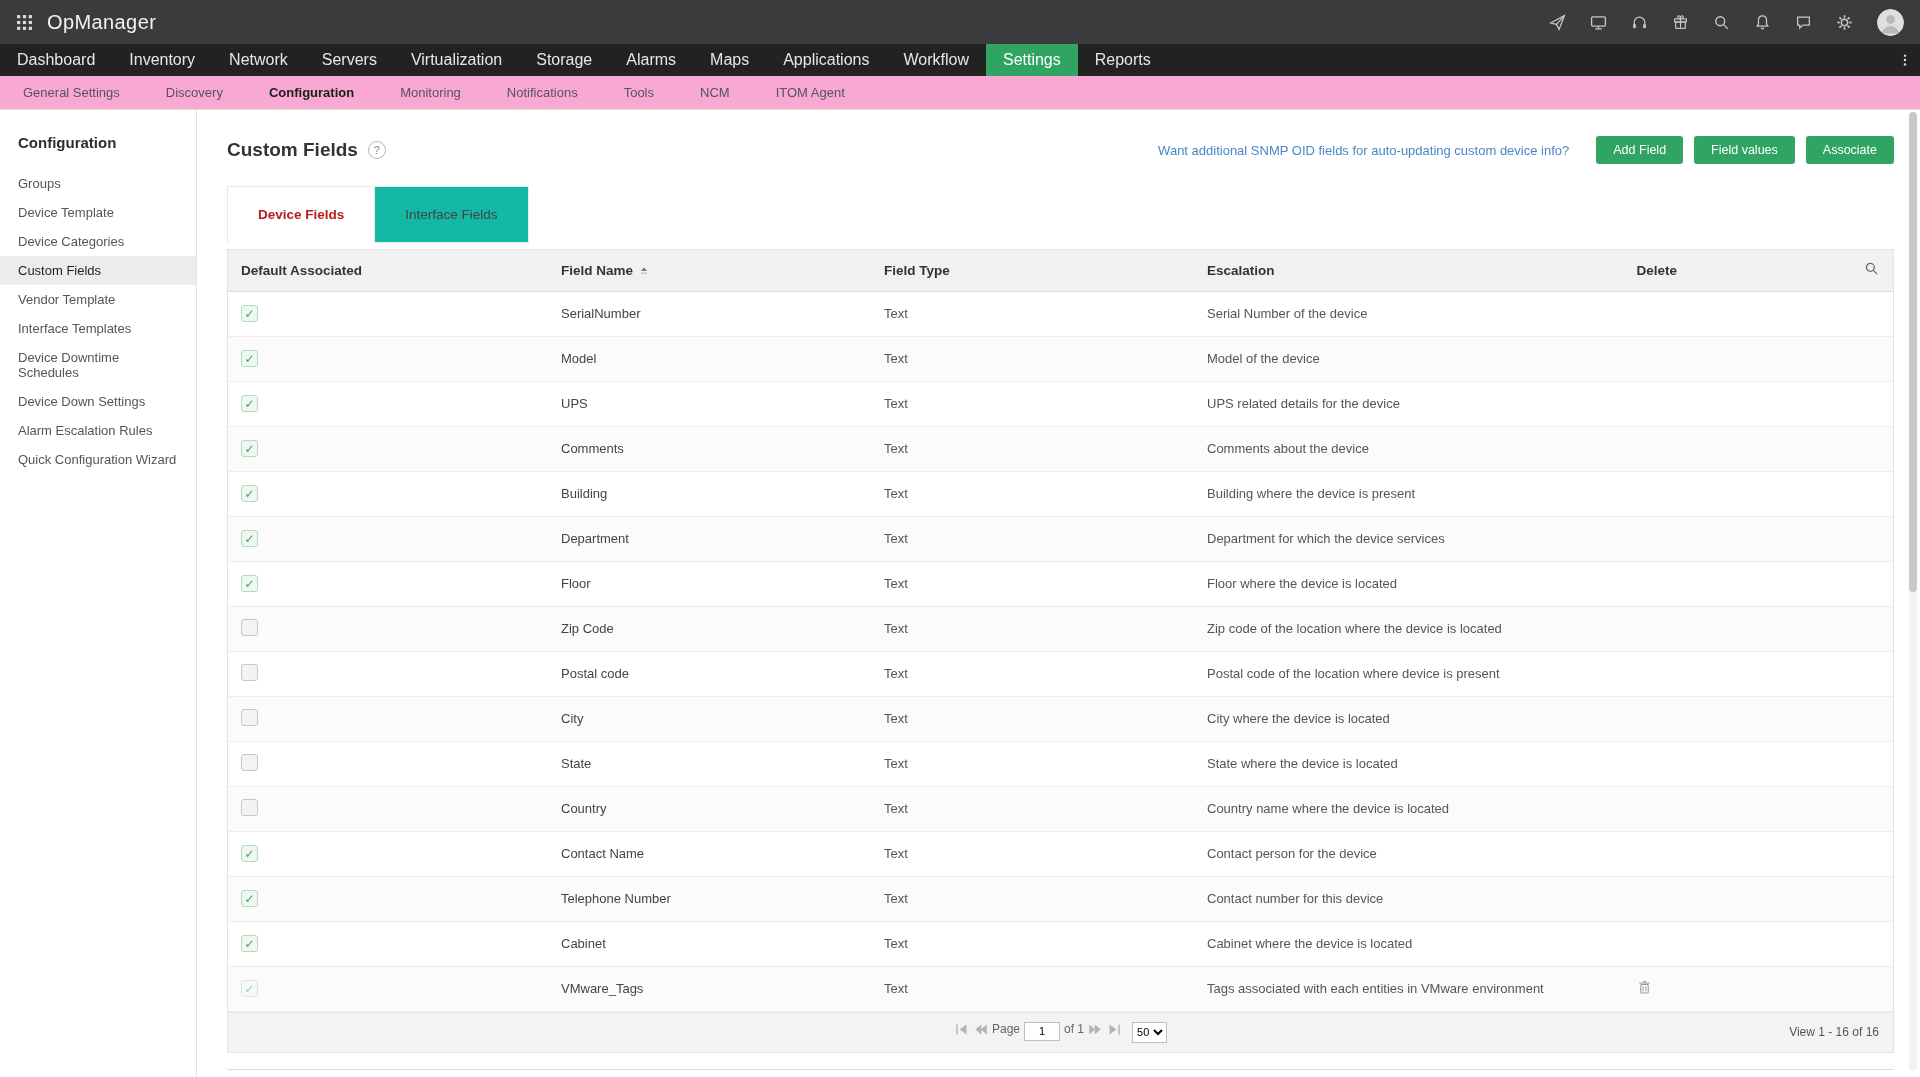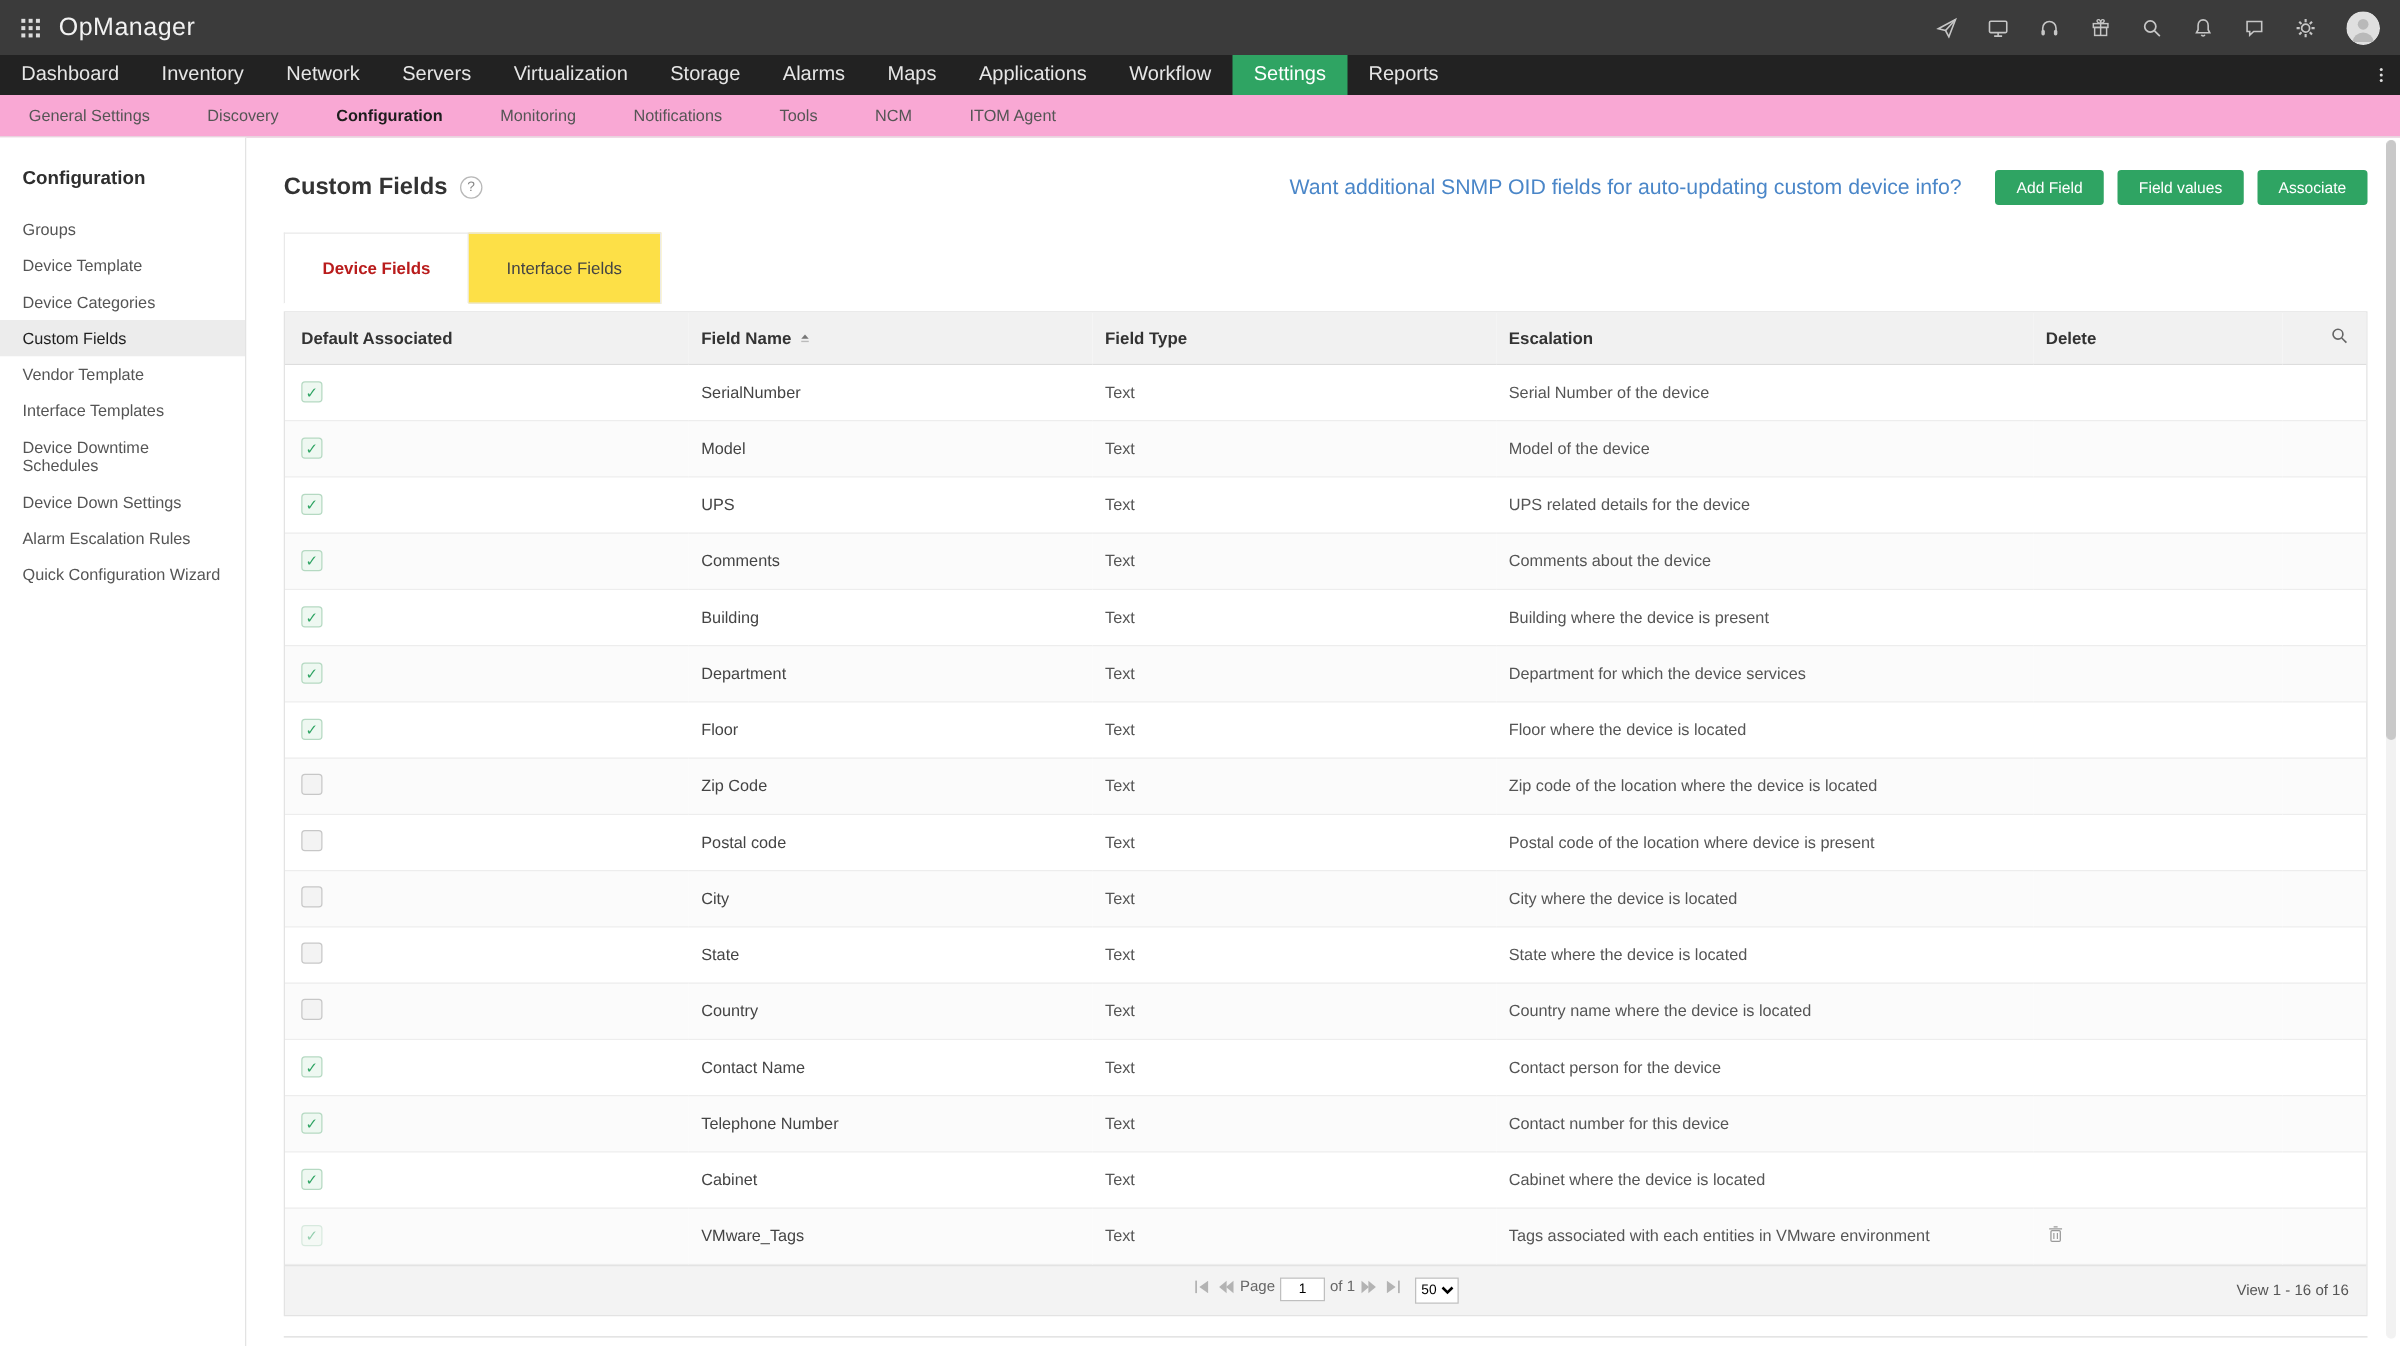--- a/index.html
+++ b/index.html
@@ -34,28 +34,28 @@
   .sidebar-title { font-size:15px; font-weight:bold; color:#2e2e2e; padding:6px 18px 18px; }
   .side-item { font-size:13px; color:#555; padding:7px 18px; cursor:pointer; }
   .side-item.active { background:#ececec; color:#1f1f1f; }
   .main { flex:1; padding:26px 26px 0 30px; overflow:hidden; }
 
   
   .page-head { display:flex; align-items:center; }
   .page-title { font-size:19px; font-weight:600; color:#333; }
   .help { width:18px; height:18px; border:1px solid #b8b8b8; border-radius:50%; color:#8a8a8a;
           font-size:11px; display:inline-flex; align-items:center; justify-content:center; margin-left:10px; cursor:pointer; }
-  .snmp-link { color:var(--link,#4a86c8); font-size:17px; text-decoration:none; cursor:pointer; margin-right:16px; }
+  .snmp-link { color:var(--link,#4a86c8); font-size:13px; text-decoration:none; cursor:pointer; margin-right:16px; }
   .actions { display:flex; }
   .btn { background:var(--accent,#2fa463); color:#fff; border:none; border-radius:3px; font-size:12.5px;
          padding:7px 17px; margin-left:11px; cursor:pointer; font-family:inherit; }
 
   
   .tabs { display:inline-flex; margin-top:22px; }
-  .tab { padding:20px 30px; font-size:13.5px; color:#444; background:#fde047; border:1px solid #e9e9e9;
+  .tab { padding:20px 30px; font-size:13.5px; color:#444; background:#14b8a6; border:1px solid #e9e9e9;
          cursor:pointer; border-left:none; }
   .tab:first-child { border-left:1px solid #e9e9e9; }
   .tab.active { background:#fff; font-weight:bold; color:#b91c1c; border-bottom-color:#fff; }
 
   
   .table-wrap { border:1px solid #e3e3e3; margin-top:6px; }
   table.grid { width:100%; border-collapse:collapse; table-layout:fixed; }
   thead th { background:#f1f1f1; height:41px; text-align:left; font-size:13.5px; font-weight:600; color:#333;
              padding:0 10px; border-bottom:1px solid #ddd; }
   thead th:first-child { padding-left:13px; }

